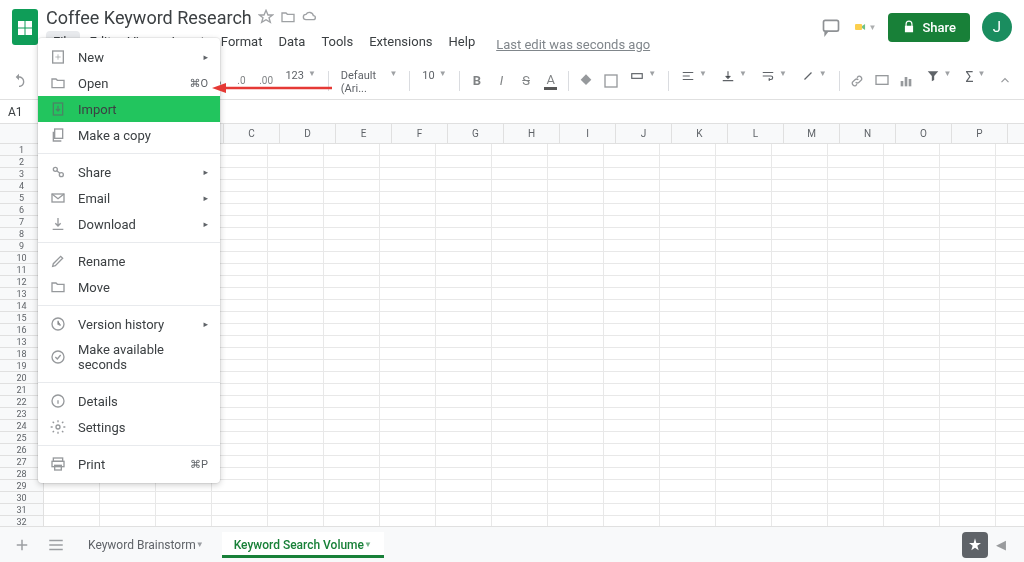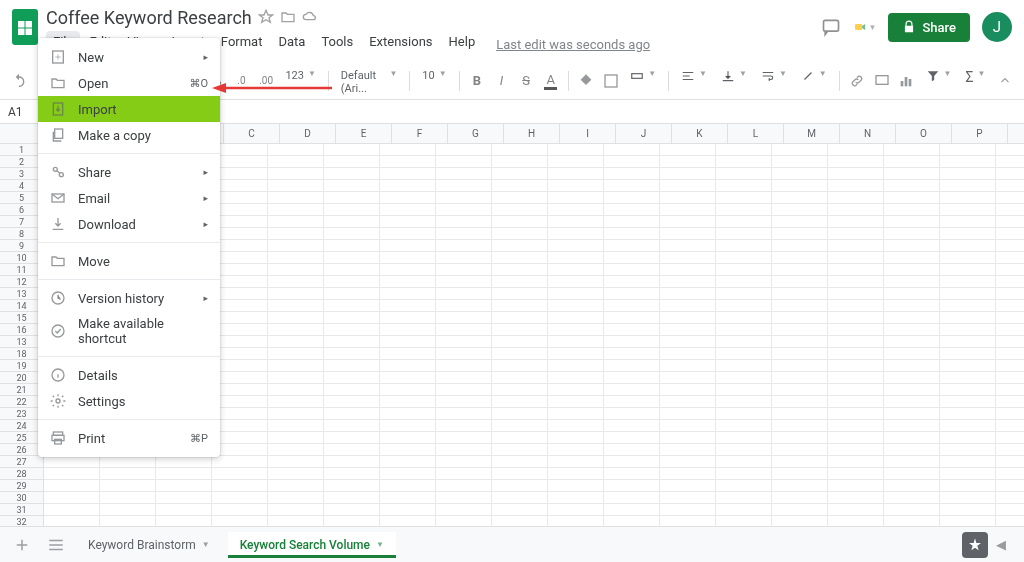--- a/index.html
+++ b/index.html
@@ -44,33 +44,33 @@
 .col-header:nth-of-type(2) { width: 80px; }
 .grid-body { display: flex; }
 .row-headers { width: 44px; background: #f8f9fa; border-right: 1px solid #e0e0e0; }
 .row-header { height: 12px; text-align: center; font-size: 9px; color: #5f6368; border-bottom: 1px solid #e0e0e0; line-height: 12px; }
 .cells { flex: 1; position: relative; background-image: repeating-linear-gradient(to bottom, transparent, transparent 11px, #e8e8e8 11px, #e8e8e8 12px), repeating-linear-gradient(to right, transparent, transparent 55px, #e8e8e8 55px, #e8e8e8 56px); }
 .cell-cursor { position: absolute; top: 0; left: 0; width: 100px; height: 12px; border: 2px solid #1a73e8; }
 
 
 .file-menu { position: absolute; top: 38px; left: 38px; width: 182px; background: #fff; border-radius: 4px; box-shadow: 0 2px 6px rgba(0,0,0,0.2), 0 0 0 1px rgba(0,0,0,0.05); z-index: 100; padding: 6px 0; }
 .menu-item { display: flex; align-items: center; padding: 5px 12px; font-size: 13px; gap: 12px; cursor: pointer; position: relative; }
-.menu-item.highlighted { background: #84cc16; }
+.menu-item.highlighted { background: #22c55e; }
 .menu-icon { width: 16px; height: 16px; opacity: 0.65; flex-shrink: 0; }
 .menu-shortcut { margin-left: auto; font-size: 11px; color: #5f6368; }
 .menu-submenu-arrow { margin-left: auto; font-size: 9px; color: #5f6368; }
 .menu-sep { height: 1px; background: #e8eaed; margin: 5px 0; }
 
 
 .arrow-annotation { position: absolute; top: 82px; left: 212px; z-index: 200; pointer-events: none; }
 
 
 .bottom-bar { position: absolute; bottom: 0; left: 0; right: 0; height: 36px; border-top: 1px solid #e0e0e0; background: #f8f9fa; display: flex; align-items: center; padding: 0 36px 0 8px; gap: 6px; }
 .tab-add, .tab-all { width: 28px; height: 28px; display: flex; align-items: center; justify-content: center; opacity: 0.6; }
-.sheet-tab { padding: 6px 12px; font-size: 12px; display: flex; align-items: center; gap: 6px; border-radius: 0; }
+.sheet-tab { padding: 6px 12px; font-size: 12px; display: flex; align-items: center; border-radius: 0; }
 .sheet-tab.inactive { color: #5f6368; }
 .sheet-tab.active { color: #188038; font-weight: 500; background: #fff; box-shadow: inset 0 -3px 0 #188038; }
 .tab-chev { font-size: 8px; opacity: 0.6; }
 .explore-btn { margin-left: auto; width: 26px; height: 26px; background: #5f6368; border-radius: 4px; display: flex; align-items: center; justify-content: center; }
 .scroll-right { position: absolute; right: 8px; width: 20px; opacity: 0.5; }
 .scrollbar-h { position: absolute; left: 44px; bottom: 0; right: 12px; height: 12px; background: #f8f9fa; border-top: 1px solid #e0e0e0; }
 </style>
 </head>
 <body>
 
@@ -390,39 +390,45 @@
   <div class="menu-item">
     <svg class="menu-icon" viewBox="0 0 24 24">
         <path stroke="#5f6368" stroke-width="2" fill="none" d="M12 3v12m-4-4l4 4 4-4M4 20h16"></path>
       </svg>
     <span>Download</span>
       <span class="menu-submenu-arrow">▸</span>
   </div>
   <div class="menu-sep"></div>
   <div class="menu-item">
     <svg class="menu-icon" viewBox="0 0 24 24">
+        <path stroke="#5f6368" stroke-width="2" fill="none" d="M4 20l4-1 11-11-3-3L5 16z"></path>
+      </svg>
+    <span>Rename</span>
+  </div>
+  <div class="menu-item">
+    <svg class="menu-icon" viewBox="0 0 24 24">
         <path fill="none" stroke="#5f6368" stroke-width="2" d="M3 6h6l2 2h10v11H3z"></path>
       </svg>
     <span>Move</span>
   </div>
   <div class="menu-sep"></div>
   <div class="menu-item">
     <svg class="menu-icon" viewBox="0 0 24 24">
         <circle cx="12" cy="12" r="9" fill="none" stroke="#5f6368" stroke-width="2"></circle>
         <path stroke="#5f6368" stroke-width="2" d="M12 7v5l4 2"></path>
       </svg>
     <span>Version history</span>
       <span class="menu-submenu-arrow">▸</span>
   </div>
   <div class="menu-item">
     <svg class="menu-icon" viewBox="0 0 24 24">
         <circle cx="12" cy="12" r="9" fill="none" stroke="#5f6368" stroke-width="2"></circle>
         <path stroke="#5f6368" stroke-width="2" fill="none" d="M8 12l3 3 5-6"></path>
       </svg>
-    <span>Make available shortcut</span>
+    <span>Make available seconds</span>
   </div>
   <div class="menu-sep"></div>
   <div class="menu-item">
     <svg class="menu-icon" viewBox="0 0 24 24">
         <circle cx="12" cy="12" r="9" fill="none" stroke="#5f6368" stroke-width="2"></circle>
         <path stroke="#5f6368" stroke-width="2" d="M12 8v0m0 3v5"></path>
       </svg>
     <span>Details</span>
   </div>
   <div class="menu-item">

